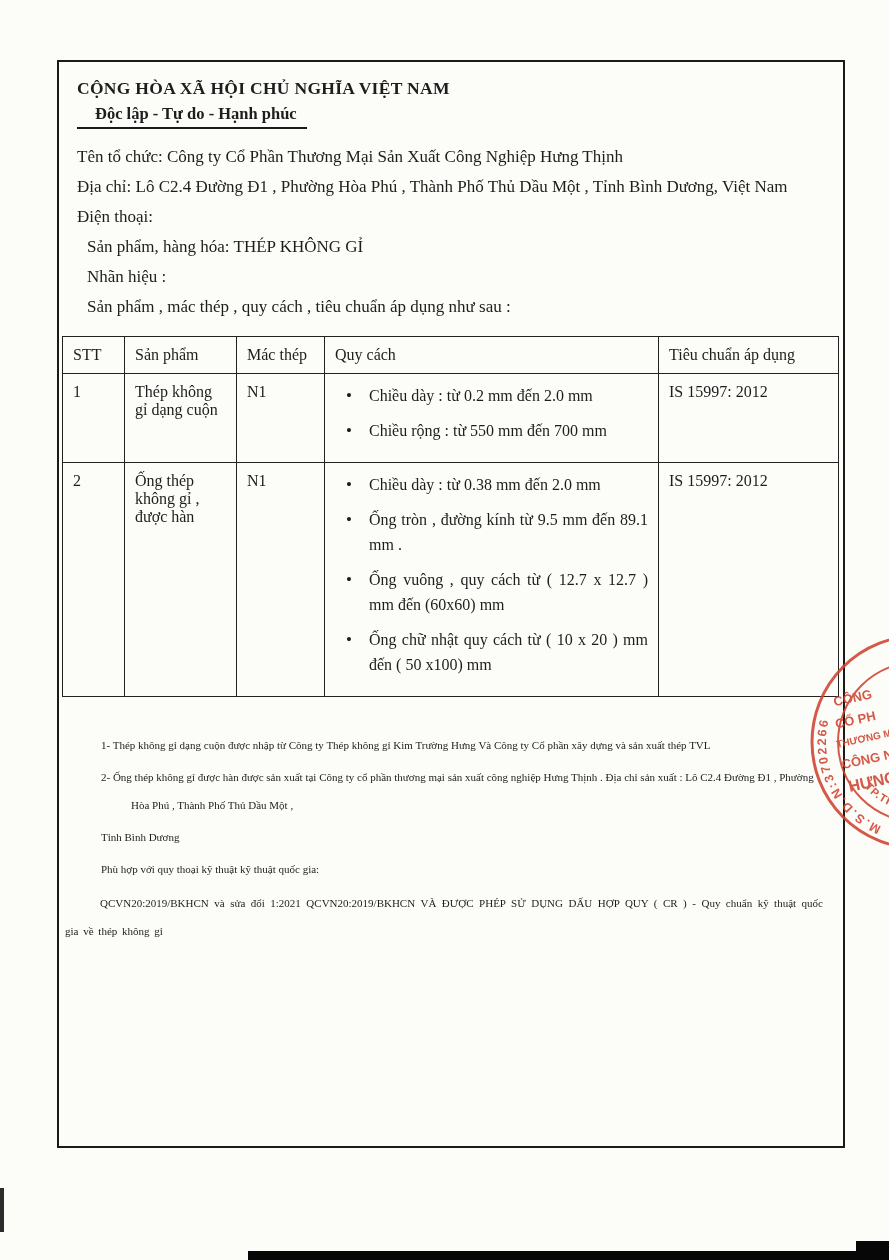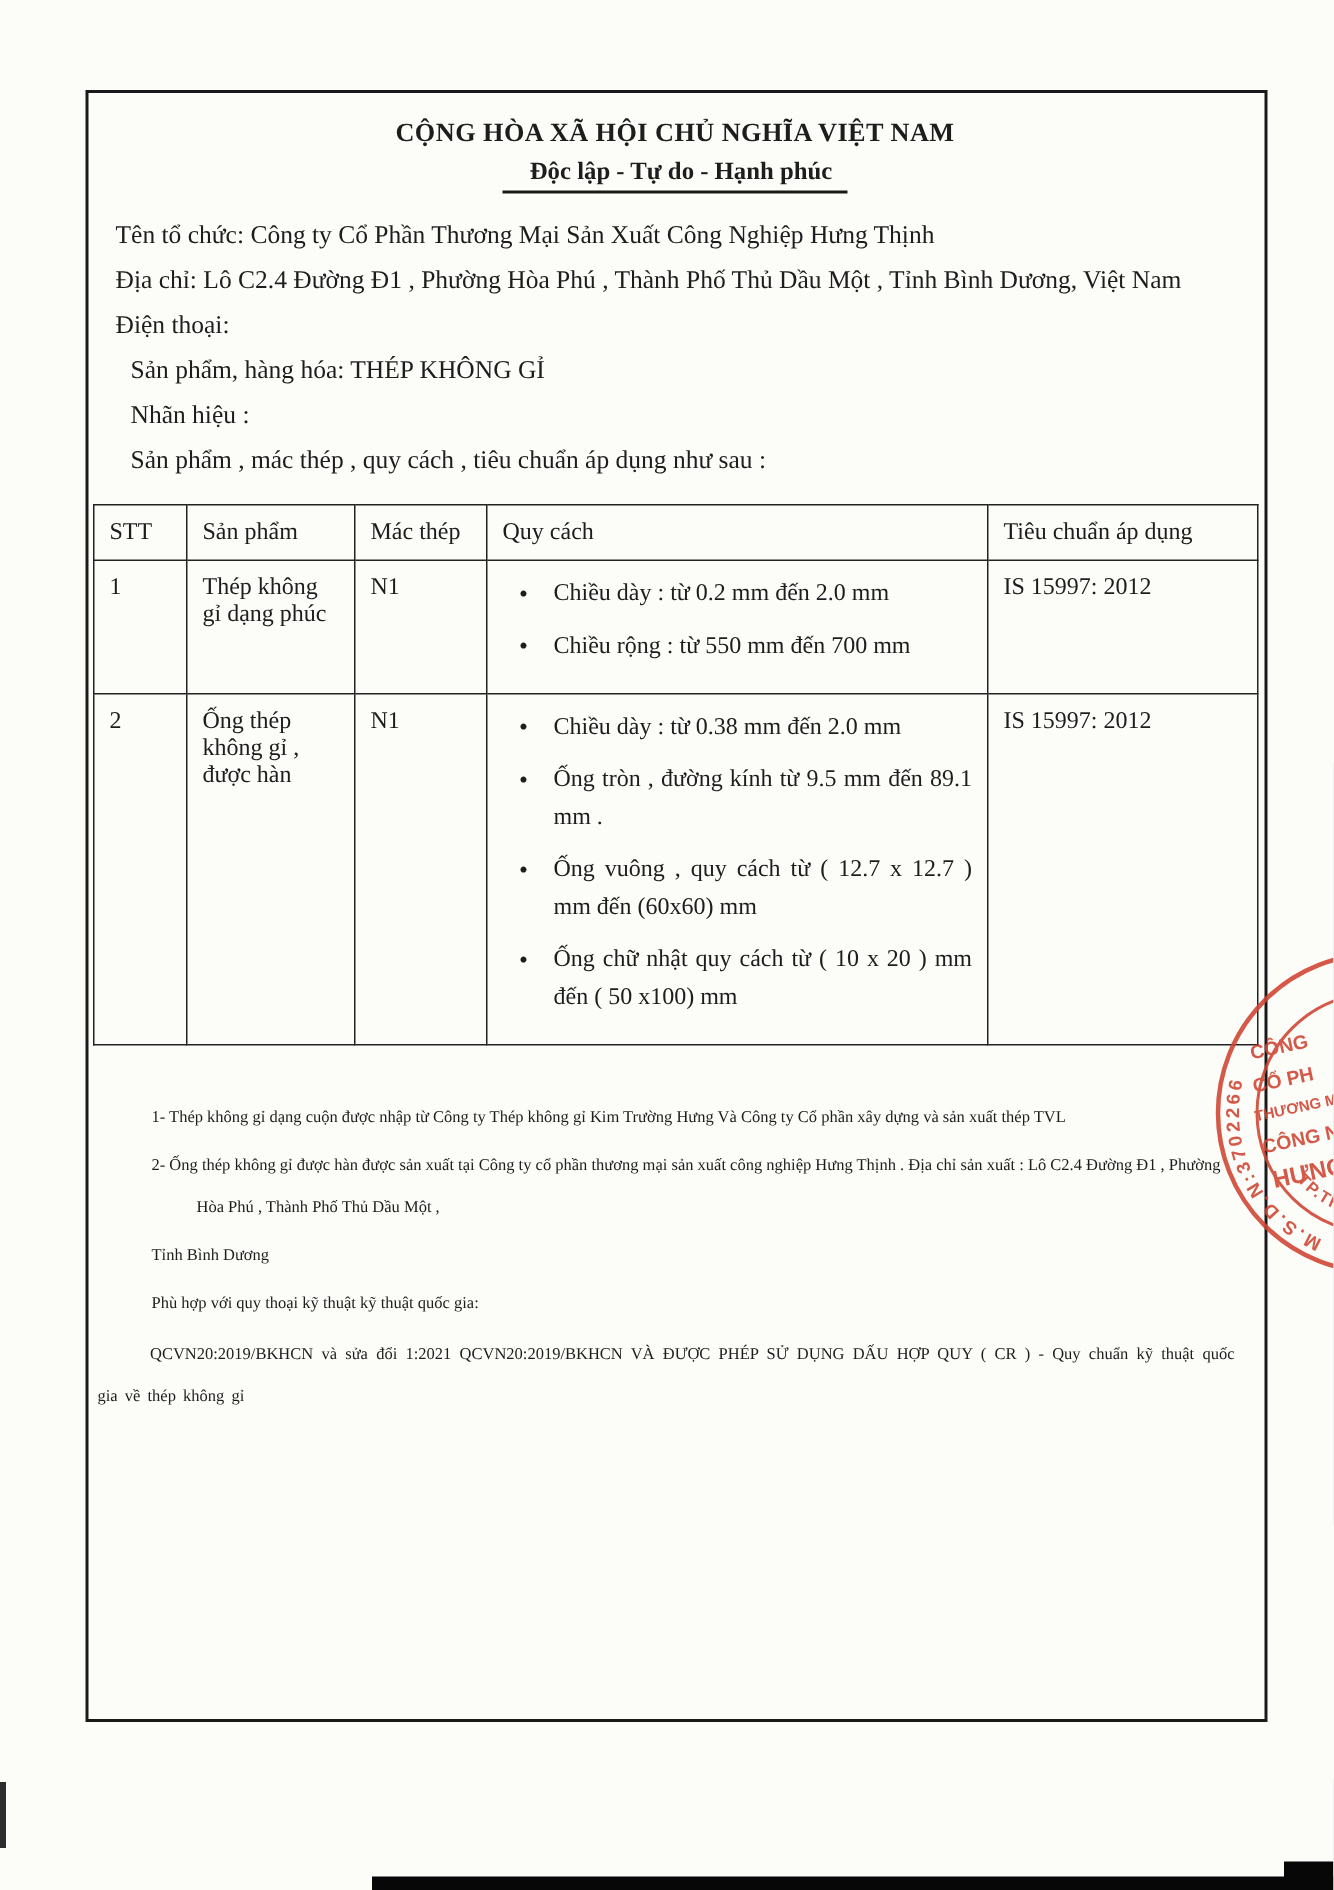--- a/index.html
+++ b/index.html
@@ -8,24 +8,24 @@
     background:#fcfcf9;overflow:hidden;
     font-family:"Liberation Serif","DejaVu Serif",serif;
     color:#1d1d1d;
   }
   .frame{
     position:absolute;left:57px;top:60px;width:788px;height:1088px;
     border:2px solid #1a1a1a;box-sizing:border-box;
     padding:12px 20px 0 18px;
   }
   .nat-title{
-    text-align:center;font-weight:bold;font-size:17.5px;
+    font-weight:bold;font-size:17.5px;
     letter-spacing:.3px;margin-top:4px;
   }
-  .nat-motto-wrap{text-align:center;margin-top:5px;}
+  .nat-motto-wrap{margin-top:5px;}
   .nat-motto{
     display:inline-block;font-weight:bold;font-size:16.5px;
     padding:0 10px 3px 18px;border-bottom:2px solid #1a1a1a;
   }
   .doc-title{
     text-align:center;font-family:"Liberation Sans","DejaVu Sans",sans-serif;
     font-weight:bold;font-size:21px;letter-spacing:.6px;margin-top:28px;
   }
   .doc-number{text-align:center;font-size:17px;margin-top:12px;}
   .para{font-size:17px;line-height:27px;margin:3px 0;}
@@ -107,21 +107,21 @@
           <th class="th-stt">STT</th>
           <th>Sản phẩm</th>
           <th>Mác thép</th>
           <th>Quy cách</th>
           <th>Tiêu chuẩn áp dụng</th>
         </tr>
       </thead>
       <tbody>
         <tr>
           <td class="td-stt">1</td>
-          <td class="td-product">Thép không gỉ dạng phúc</td>
+          <td class="td-product">Thép không gỉ dạng cuộn</td>
           <td class="td-grade">N1</td>
           <td class="td-specs">
             <ul class="spec-list">
               <li>Chiều dày : từ 0.2 mm đến 2.0 mm</li>
               <li>Chiều rộng : từ 550 mm đến 700 mm</li>
             </ul>
           </td>
           <td class="td-std">IS 15997: 2012</td>
         </tr>
         <tr>

